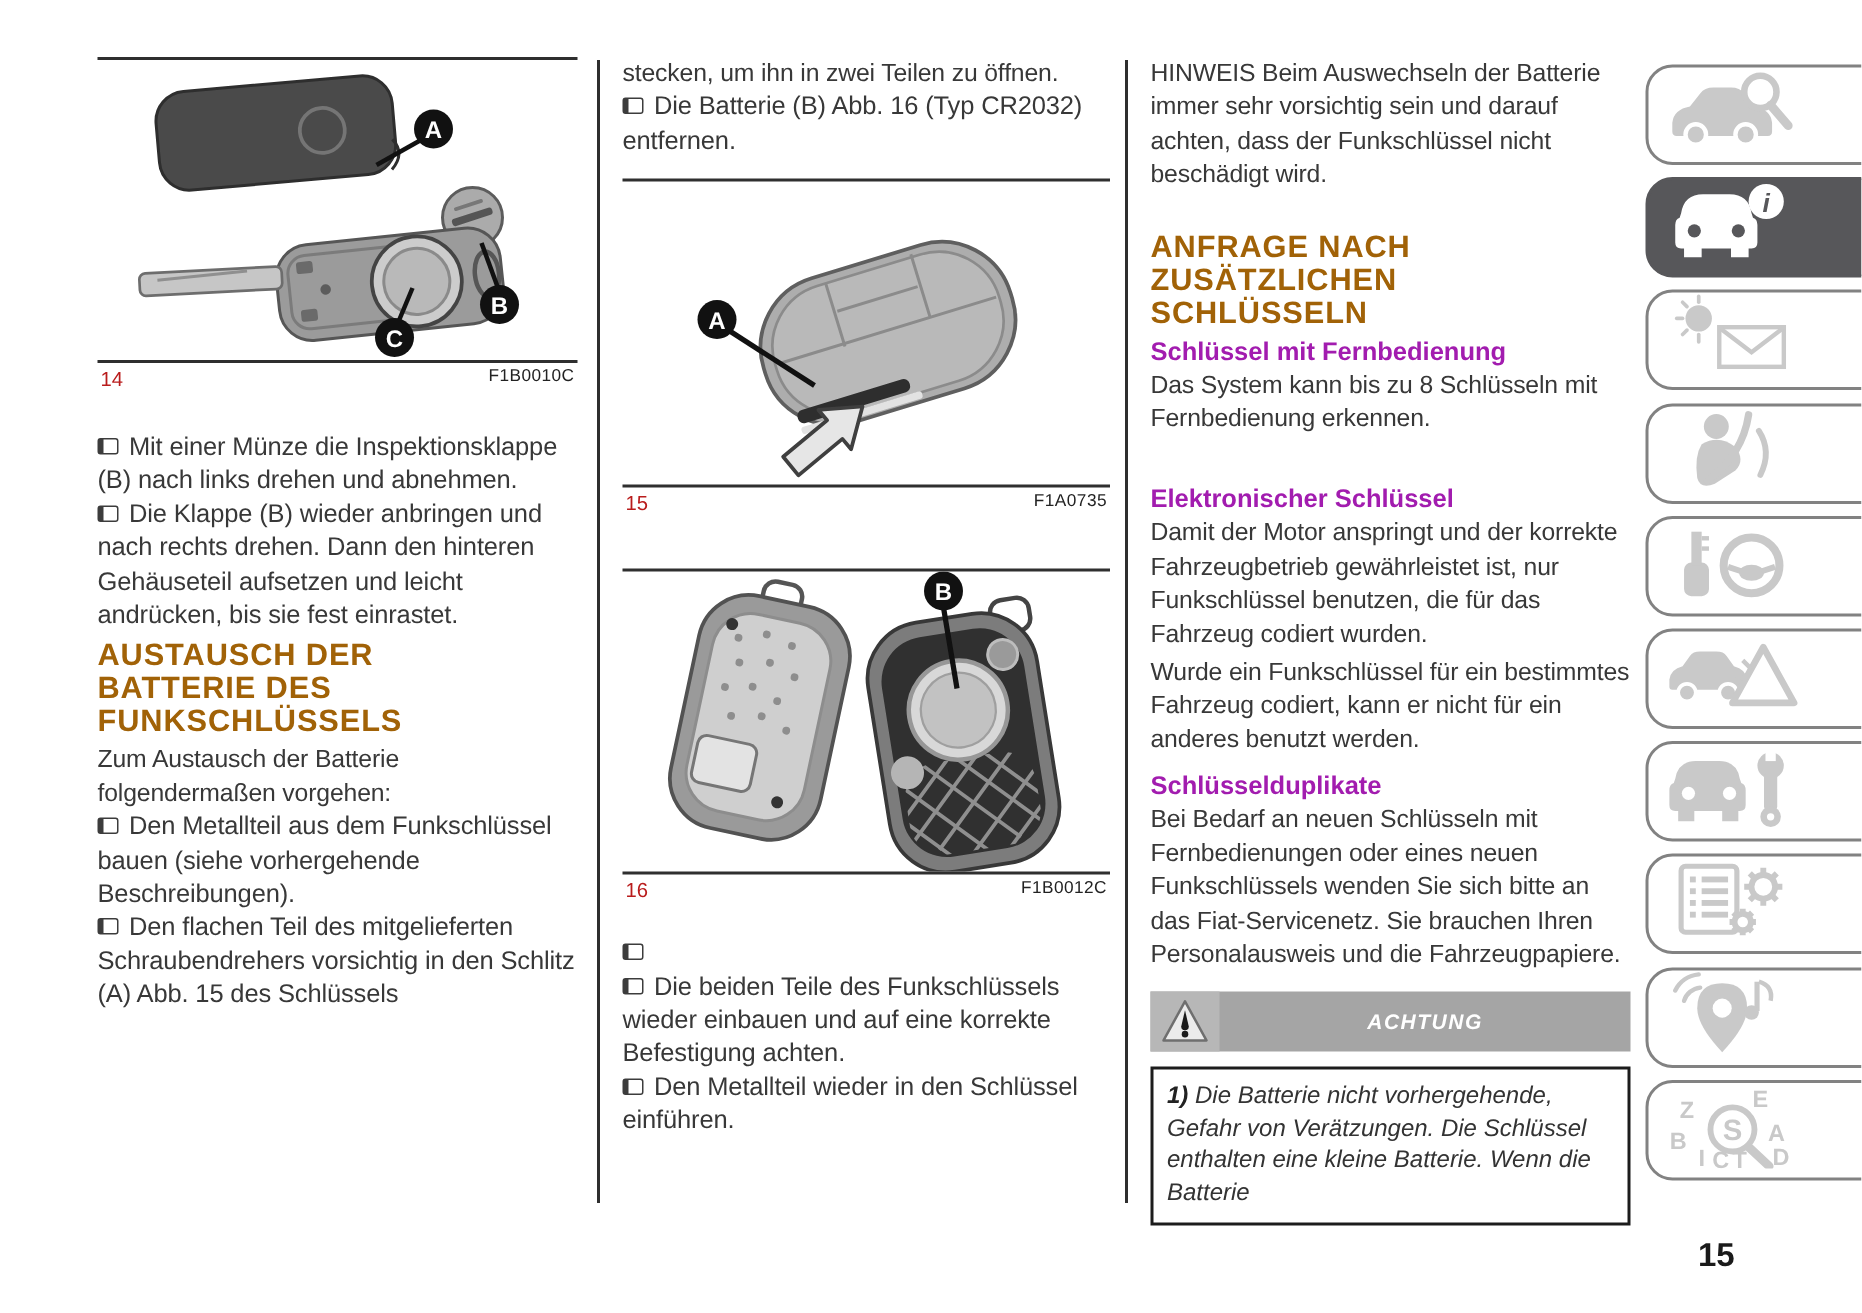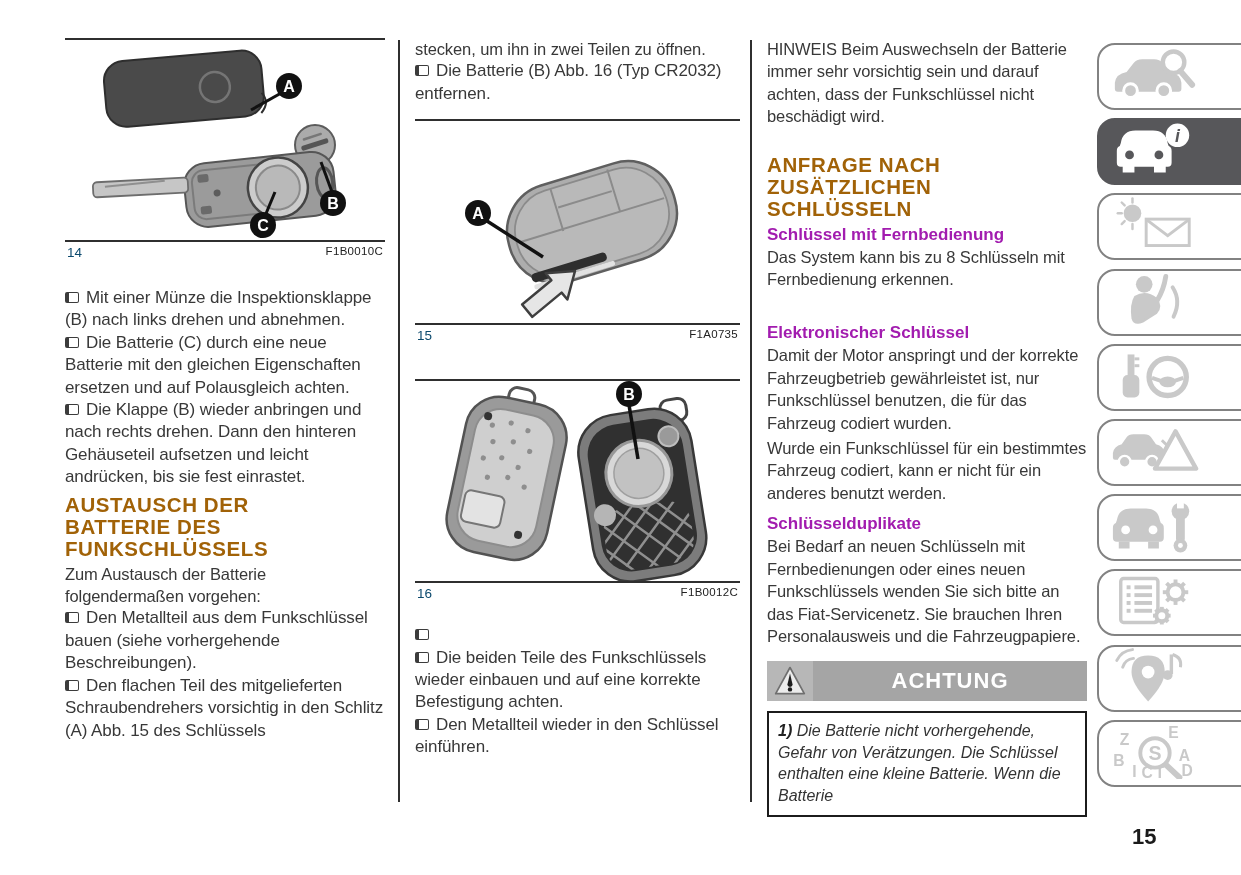--- a/index.html
+++ b/index.html
@@ -12,31 +12,31 @@
   .vdiv{position:absolute;top:40px;width:2px;height:762px;background:#2f2f2f;}
   #vdiv1{left:398px;} #vdiv2{left:750px;}
   .body-text{font-size:16.5px;line-height:22.4px;letter-spacing:-0.1px;}
   .bullet-item{font-size:17px;line-height:22.4px;letter-spacing:-0.1px;}
   .bullet-marker{display:inline-block;width:9px;height:9px;border:1.5px solid #3c3c3c;
                  border-left-width:4px;border-radius:2px;margin-right:7px;position:relative;top:0px;}
   .fig-block{border-top:2px solid #2f2f2f;border-bottom:0;}
   .fig-img{display:block;}
   .fig-caption{border-top:2px solid #2f2f2f;display:flex;justify-content:space-between;
                padding:3px 2px 0 2px;height:20px;}
-  .fig-num{font-size:13.5px;color:#0c4a6e;}
+  .fig-num{font-size:13.5px;color:#b91c1c;}
   .fig-code{font-size:11.5px;color:#222;letter-spacing:0.3px;}
   .big-heading{font-weight:bold;font-size:20.5px;line-height:22px;color:#a16207;letter-spacing:0.6px;}
   .sub-heading{font-weight:bold;font-size:17px;line-height:22px;color:#a21caf;}
   svg text{font-family:"Liberation Sans",sans-serif;}
   .callout-letter{font-weight:bold;fill:#ffffff;font-size:16px;}
   
   .warn-bar{display:flex;height:40px;margin-top:14px;background:var(--warn-bar,#a5a5a5);}
   .warn-icon-cell{width:46px;height:40px;background:#b7b7b7;display:flex;align-items:center;justify-content:center;}
   .warn-title{flex:1;display:flex;align-items:center;justify-content:center;
-              color:#ffffff;font-weight:bold;font-size:22px;letter-spacing:1px;}
+              color:#ffffff;font-weight:bold;font-style:italic;font-size:14px;letter-spacing:1px;}
   .warn-box{margin-top:10px;border:2px solid #1c1c1c;padding:7px 9px 9px 9px;
             font-style:italic;font-size:16px;line-height:21.5px;color:#333;}
   .warn-box b{color:#222;}
   
   #sidebar{position:absolute;left:1097px;top:43px;width:160px;}
   .side-tab{width:168px;height:63px;border:2px solid #828282;border-radius:18px;background:#fff;
             margin-bottom:8.2px;display:flex;align-items:center;padding-left:10px;box-sizing:content-box;}
   .side-tab.active{background:var(--active-tab,#57575a);border-color:var(--active-tab,#57575a);}
   #page-number{position:absolute;left:1132px;top:824px;font-size:22px;font-weight:bold;color:#1a1a1a;}
   .mt0{margin-top:0;}
@@ -93,21 +93,20 @@
         </g>
       </svg>
       <div class="fig-caption">
         <span class="fig-num">14</span>
         <span class="fig-code">F1B0010C</span>
       </div>
     </div>
 
     <div style="margin-top:22px;">
         <div class="bullet-item"><span class="bullet-marker"></span><span>Mit einer Münze die Inspektionsklappe (B) nach links drehen und abnehmen.</span></div>
-        <div class="bullet-item"><span class="bullet-marker"></span><span>Die Batterie (C) durch eine neue Batterie mit den gleichen Eigenschaften ersetzen und auf Polausgleich achten.</span></div>
         <div class="bullet-item"><span class="bullet-marker"></span><span>Die Klappe (B) wieder anbringen und nach rechts drehen. Dann den hinteren Gehäuseteil aufsetzen und leicht andrücken, bis sie fest einrastet.</span></div>
       </div>
 
     <div class="big-heading" style="margin-top:5px;">
       <div>AUSTAUSCH DER</div>
       <div>BATTERIE DES</div>
       <div>FUNKSCHLÜSSELS</div>
     </div>
 
     <div class="body-text" style="margin-top:3px;">Zum Austausch der Batterie folgendermaßen vorgehen:</div>

